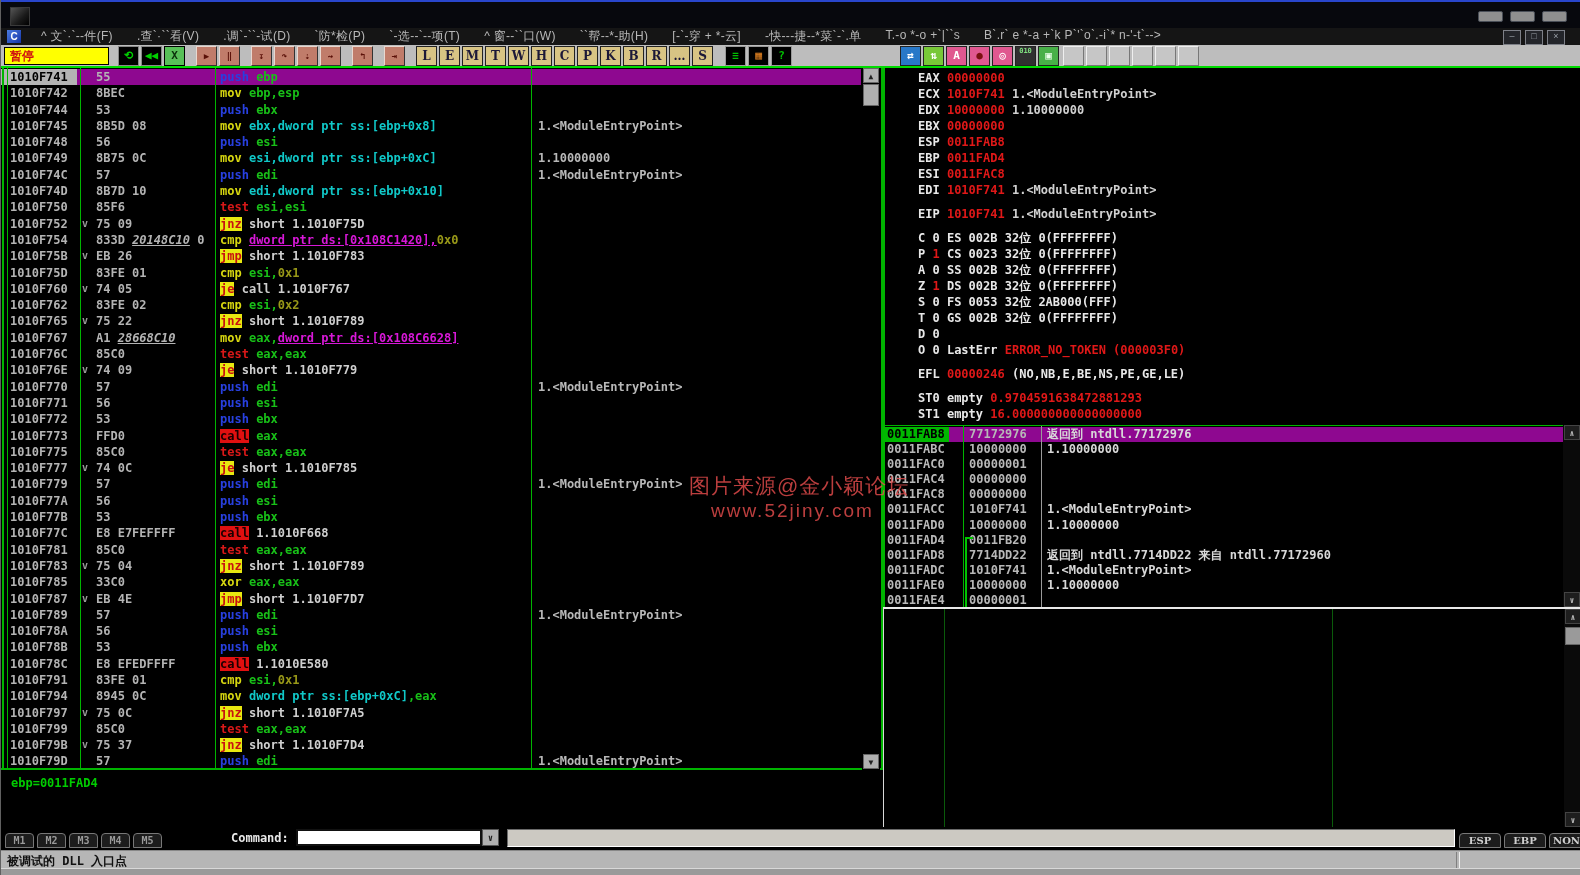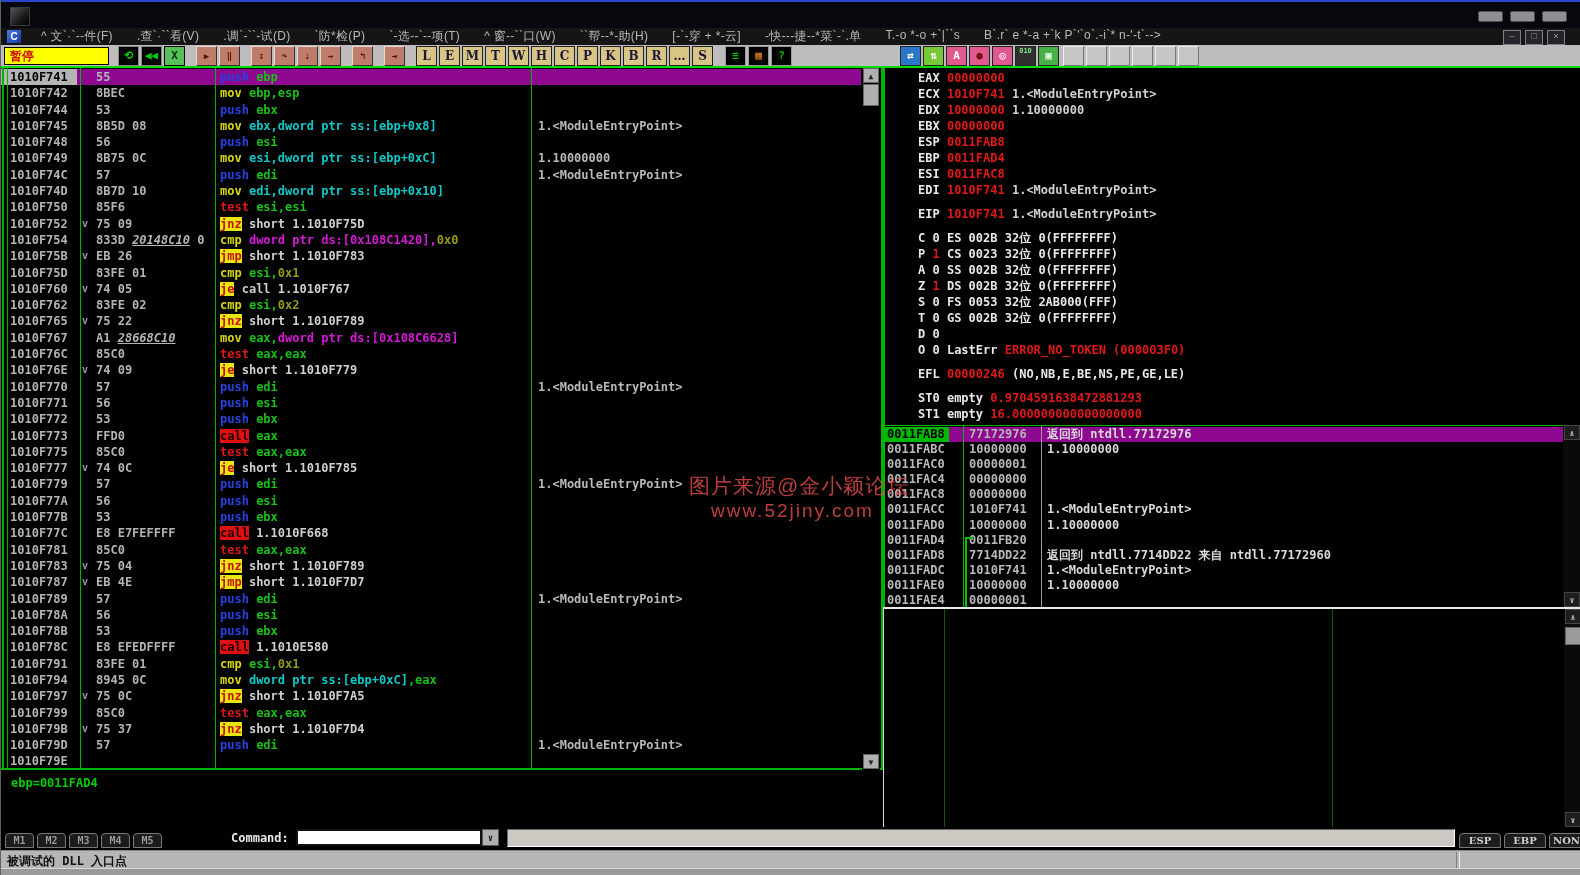--- a/index.html
+++ b/index.html
@@ -54,21 +54,21 @@
   .drow{position:relative;height:16.3px;line-height:16.3px;white-space:nowrap;}
   .drow.sel{background:#8e0890;}
   .c-addr{position:absolute;left:9px;color:#b4b4b4;}
   .drow.sel .c-addr{left:0;padding:0 9px;background:#b4b4b4;color:#000;}
   .c-arr{position:absolute;left:81px;color:#9a9a9a;font-size:10px;}
   .c-hex{position:absolute;left:95px;width:118px;overflow:hidden;color:#b4b4b4;}
   .c-hex .u{text-decoration:underline;font-style:italic;}
   .c-ins{position:absolute;left:219px;width:310px;overflow:hidden;}
   .c-com{position:absolute;left:537px;color:#b8b8b8;}
   .t-pu{color:#2840e0;}.t-mv{color:#d8d810;}.t-ts{color:#d81818;}.t-rg{color:#18c018;}
-  .t-ms{color:#10c8c8;}.t-md{color:#d818d8;}.t-im{color:#989818;}.t-tg{color:#cfcfcf;}
+  .t-ms{color:#10c8c8;}.t-md{color:#d818d8;text-decoration:underline;}.t-im{color:#989818;}.t-tg{color:#cfcfcf;}
   .t-jm{background:#e8e810;color:#c81010;}
   .t-ca{background:#e01010;color:#1a0000;}
   
   .d-scroll{position:absolute;left:861px;top:0;width:18px;height:702px;background:#000;}
   .sb-btn{position:absolute;left:1px;width:16px;height:15px;background:#b0b0b0;color:#222;font-size:8px;line-height:15px;text-align:center;border:1px solid #666;box-sizing:border-box;}
   .d-scroll .up{top:0;} .d-scroll .thumb{top:16px;height:22px;} .d-scroll .down{top:686px;}
   
   .infopane{position:absolute;left:0;top:702px;width:882px;height:57px;background:#000;}
   .infotext{position:absolute;left:10px;top:6px;color:#00cc00;}
   
@@ -417,20 +417,26 @@
             <span class="c-addr">1010F781</span>
             <span class="c-arr"></span>
             <span class="c-hex"><span>85C0</span></span>
             <span class="c-ins"><span class="t-ts">test</span><span> </span><span class="t-rg">eax,eax</span></span>
           </div>
           <div class="drow">
             <span class="c-addr">1010F783</span>
             <span class="c-arr">v</span>
             <span class="c-hex"><span>75 04</span></span>
             <span class="c-ins"><span class="t-jm">jnz</span><span> </span><span class="t-tg">short 1.1010F789</span></span>
+          </div>
+          <div class="drow">
+            <span class="c-addr">1010F785</span>
+            <span class="c-arr"></span>
+            <span class="c-hex"><span>33C0</span></span>
+            <span class="c-ins"><span class="t-mv">xor</span><span> </span><span class="t-rg">eax,eax</span></span>
           </div>
           <div class="drow">
             <span class="c-addr">1010F787</span>
             <span class="c-arr">v</span>
             <span class="c-hex"><span>EB 4E</span></span>
             <span class="c-ins"><span class="t-jm">jmp</span><span> </span><span class="t-tg">short 1.1010F7D7</span></span>
           </div>
           <div class="drow">
             <span class="c-addr">1010F789</span>
             <span class="c-arr"></span>

